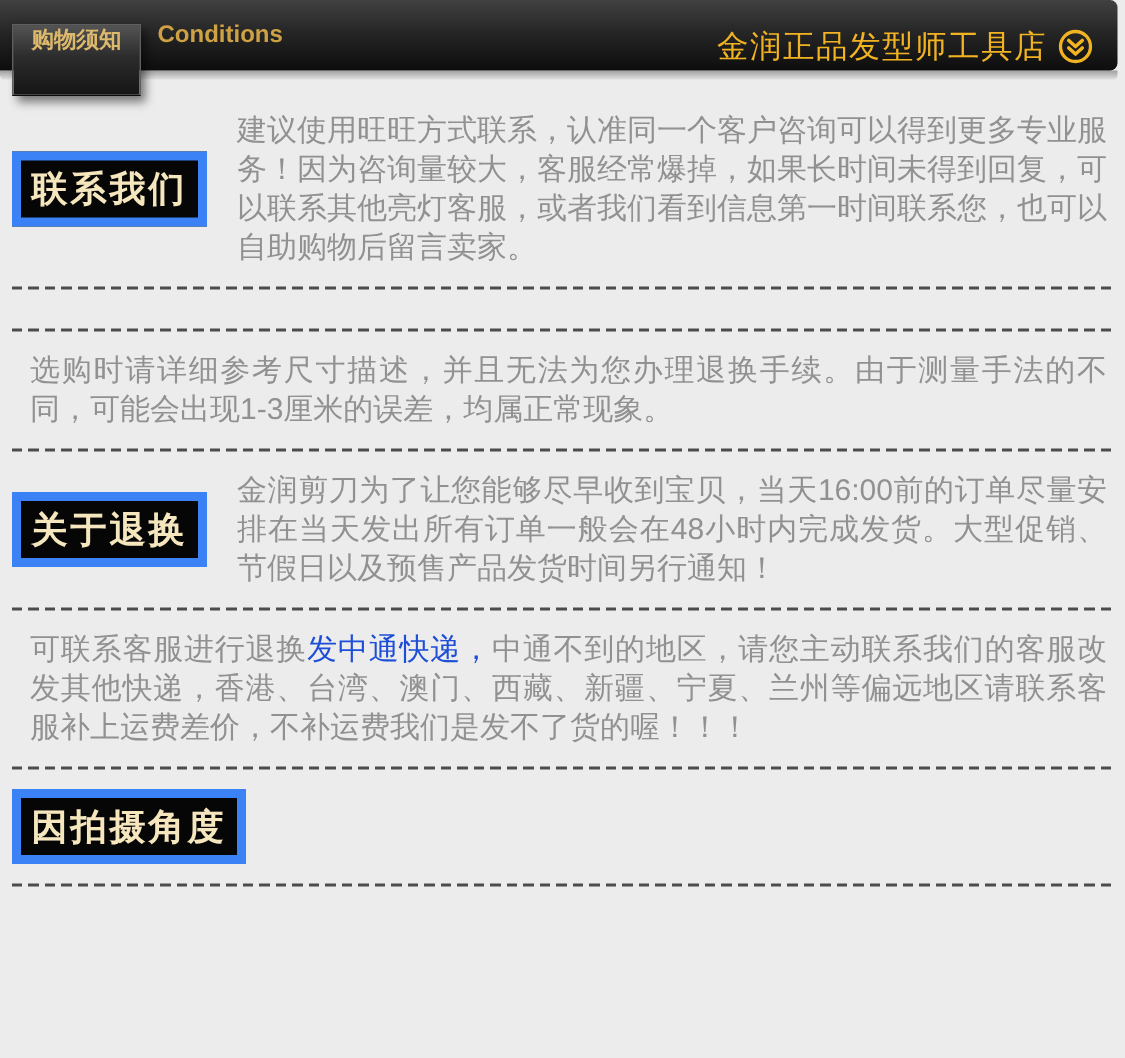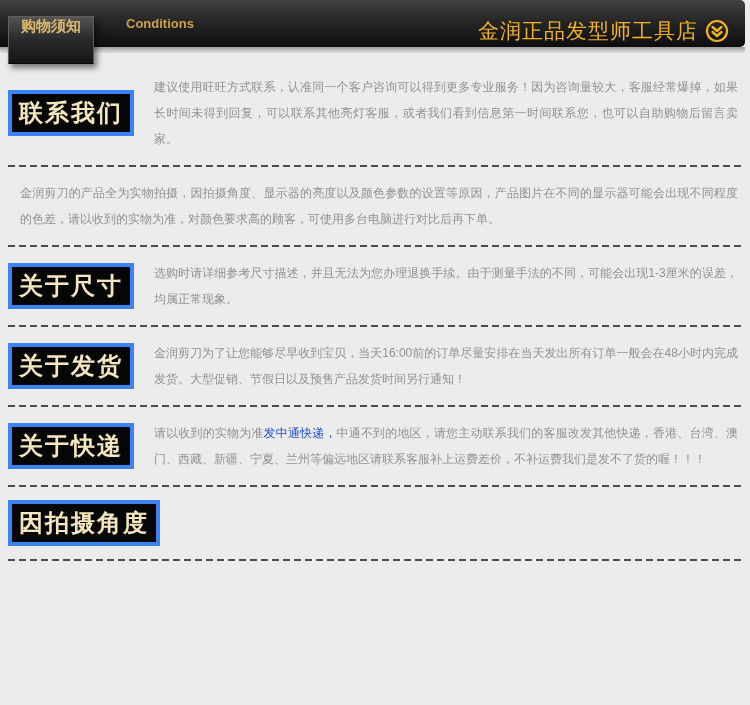--- a/index.html
+++ b/index.html
@@ -22,22 +22,22 @@
     background: linear-gradient(#545454, #2c2c2c 45%, #151515);
     border: 1px solid #5f5f5f;
     border-bottom-color: #0a0a0a;
     box-shadow: 3px 4px 6px rgba(0,0,0,0.5);
     display: flex; align-items: flex-start; justify-content: center;
     color: #dcb96c; font-size: 15px; font-weight: bold;
     cursor: pointer;
     margin-top: 12px;
   }
   .conditions {
-    position: absolute; left: 126px; top: 0;
-    line-height: 47px; color: #cfa145; font-size: 13px; font-weight: bold;
+    position: absolute; left: 105px; top: 0;
+    line-height: 47px; color: #cfa145; font-size: 16px; font-weight: bold;
   }
   .store-group {
     position: absolute; right: 16px; top: 0; height: 61px;
     display: flex; align-items: center; gap: 7px; cursor: pointer; text-align: center;
   }
   .store-name { color: #f2b322; font-size: 21px; letter-spacing: 1px; }
   .chevron-circle { width: 24px; height: 24px; display: block; }
   
   .header-shadow {
     height: 6px; margin-right: 5px;
@@ -47,31 +47,31 @@
   
   .main { padding-top: 8px; }
   .section-row {
     display: flex; align-items: center;
     padding: 13px 0;
   }
   .section-label {
     flex: 0 0 auto;
     margin-left: 8px;
     background: #060606;
-    border: 4px solid #3b82f6;
+    border: 6px solid #3b82f6;
     color: #f5e6bd;
     font-size: 24px; font-weight: bold;
     letter-spacing: 2px;
     padding: 3px 7px;
     white-space: nowrap;
   }
   .section-body {
     margin: 0 12px 0 20px;
     width: 100%;
-    font-size: 12px; line-height: 26px;
+    font-size: 20px; line-height: 26px;
     color: #919191;
     text-align: justify;
   }
   .seg-red { color: #1d4ed8; }
   .seg-red-bold { color: #e60012; font-weight: bold; }
   .dashed-sep {
     height: 2px; margin: 0 8px;
     background-image: repeating-linear-gradient(90deg, #4c4c4c 0 7px, transparent 7px 11px);
   }
 </style>
@@ -96,36 +96,33 @@
   </header>
   <div class="header-shadow"></div>
 
   <main class="main">
       <div class="section-row">
         <div class="section-label">联系我们</div>
         <div class="section-body"><span>建议使用旺旺方式联系，认准同一个客户咨询可以得到更多专业服务！因为咨询量较大，客服经常爆掉，如果长时间未得到回复，可以联系其他亮灯客服，或者我们看到信息第一时间联系您，也可以自助购物后留言卖家。</span></div>
       </div>
       <div class="dashed-sep"></div>
       <div class="section-row">
-        <div class="section-body"><span>金润剪刀的产品全为实物拍摄，因拍摄角度、显示器的亮度以及颜色参数的设置等原因，产品图片在不同的显示器可能会出现不同程度的色差，请以收到的实物为准，对颜色要求高的顾客，可使用多台电脑进行对比后再下单。</span></div>
       </div>
       <div class="dashed-sep"></div>
       <div class="section-row">
-        <div class="section-label">关于尺寸</div>
         <div class="section-body"><span>选购时请详细参考尺寸描述，并且无法为您办理退换手续。由于测量手法的不同，可能会出现1-3厘米的误差，均属正常现象。</span></div>
       </div>
       <div class="dashed-sep"></div>
       <div class="section-row">
-        <div class="section-label">关于发货</div>
+        <div class="section-label">关于退换</div>
         <div class="section-body"><span>金润剪刀为了让您能够尽早收到宝贝，当天16:00前的订单尽量安排在当天发出所有订单一般会在48小时内完成发货。大型促销、节假日以及预售产品发货时间另行通知！</span></div>
       </div>
       <div class="dashed-sep"></div>
       <div class="section-row">
-        <div class="section-label">关于快递</div>
-        <div class="section-body"><span>请以收到的实物为准</span><span class="seg-red">发中通快递，</span><span>中通不到的地区，请您主动联系我们的客服改发其他快递，香港、台湾、澳门、西藏、新疆、宁夏、兰州等偏远地区请联系客服补上运费差价，不补运费我们是发不了货的喔！！！</span></div>
+        <div class="section-body"><span>可联系客服进行退换</span><span class="seg-red">发中通快递，</span><span>中通不到的地区，请您主动联系我们的客服改发其他快递，香港、台湾、澳门、西藏、新疆、宁夏、兰州等偏远地区请联系客服补上运费差价，不补运费我们是发不了货的喔！！！</span></div>
       </div>
       <div class="dashed-sep"></div>
       <div class="section-row">
         <div class="section-label">因拍摄角度</div>
       </div>
       <div class="dashed-sep"></div>
     </main>
 
 </div>
 

